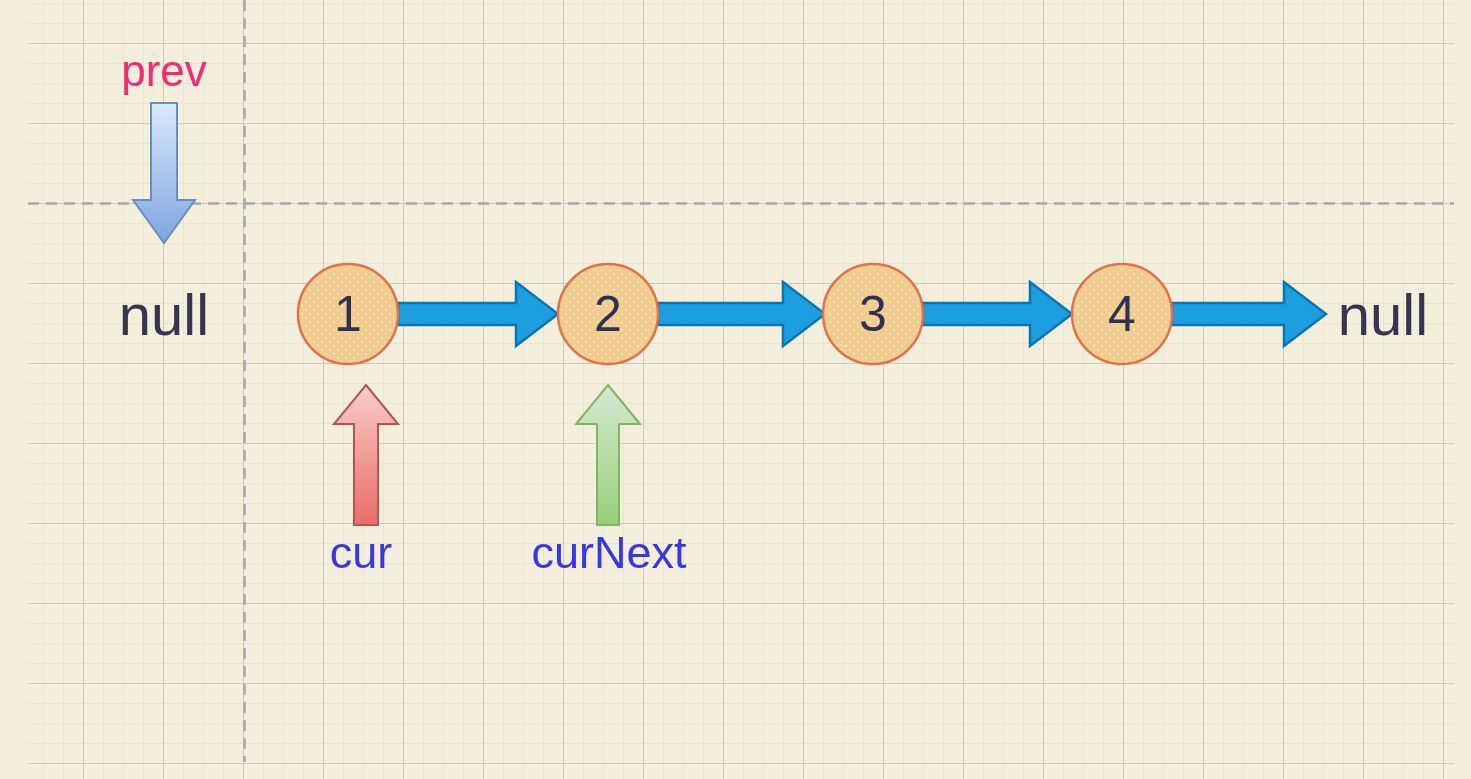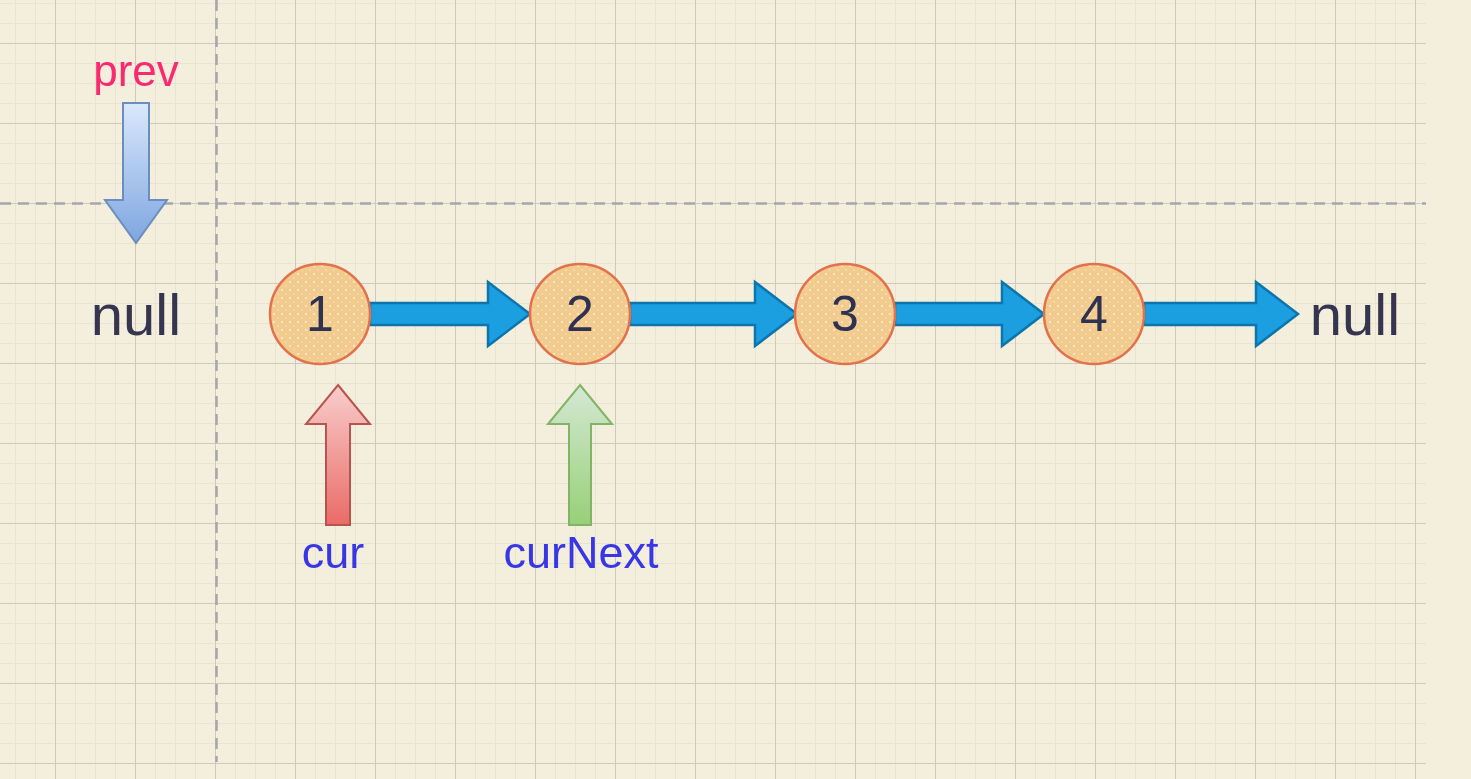--- a/index.html
+++ b/index.html
@@ -15,20 +15,21 @@
     overflow: hidden;
     background-color: #F3EFDC;
     
     background-image:
       linear-gradient(to right, #CBCABC 1px, transparent 1px),
       linear-gradient(to bottom, #CBCABC 1px, transparent 1px),
       linear-gradient(to right, #E8E4CF 1px, transparent 1px),
       linear-gradient(to bottom, #E8E4CF 1px, transparent 1px);
     background-size: 80px 80px, 80px 80px, 20px 20px, 20px 20px;
     background-position: 55px 43px, 55px 43px, 15px 3px, 15px 3px;
+    margin-left: 28px;
   }
   .canvas svg {
     position: absolute;
     inset: 0;
     display: block;
   }
   text {
     font-family: "Liberation Sans", sans-serif;
   }
   .pointer-name { font-size: 44px; }

